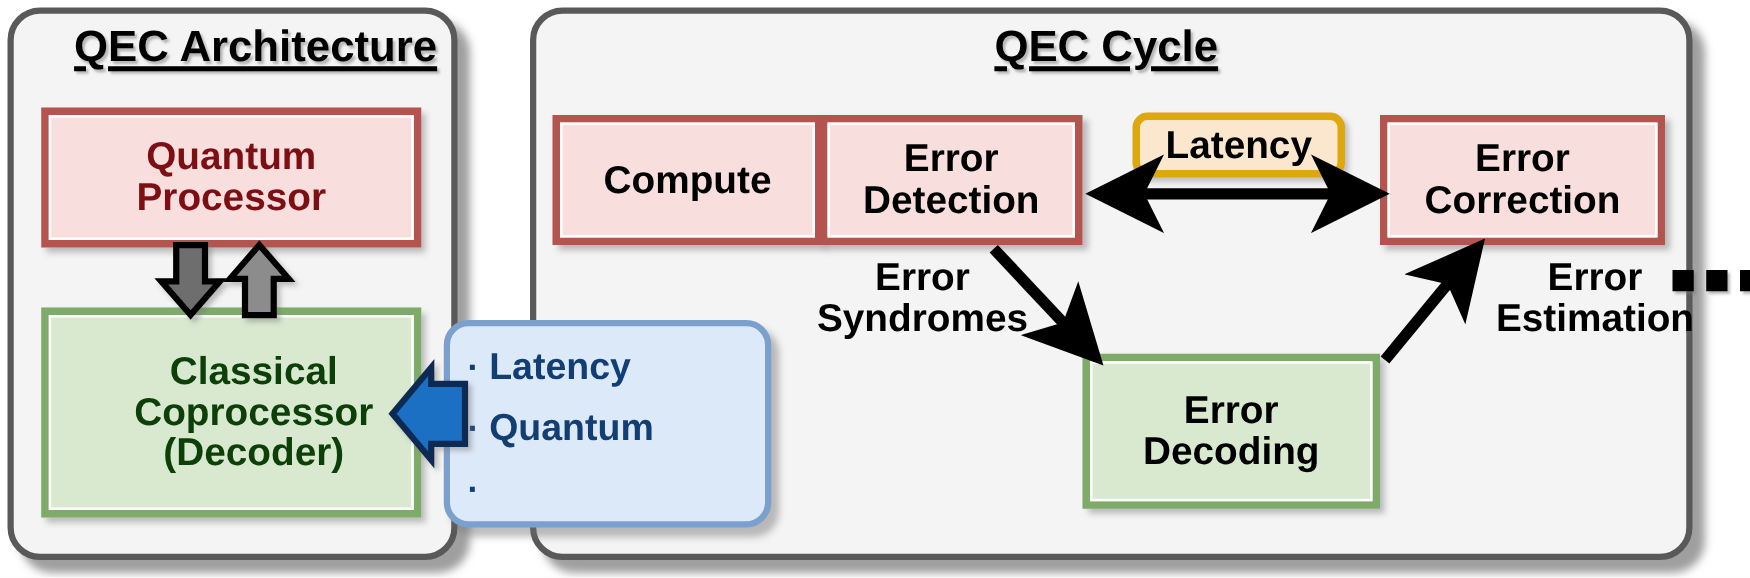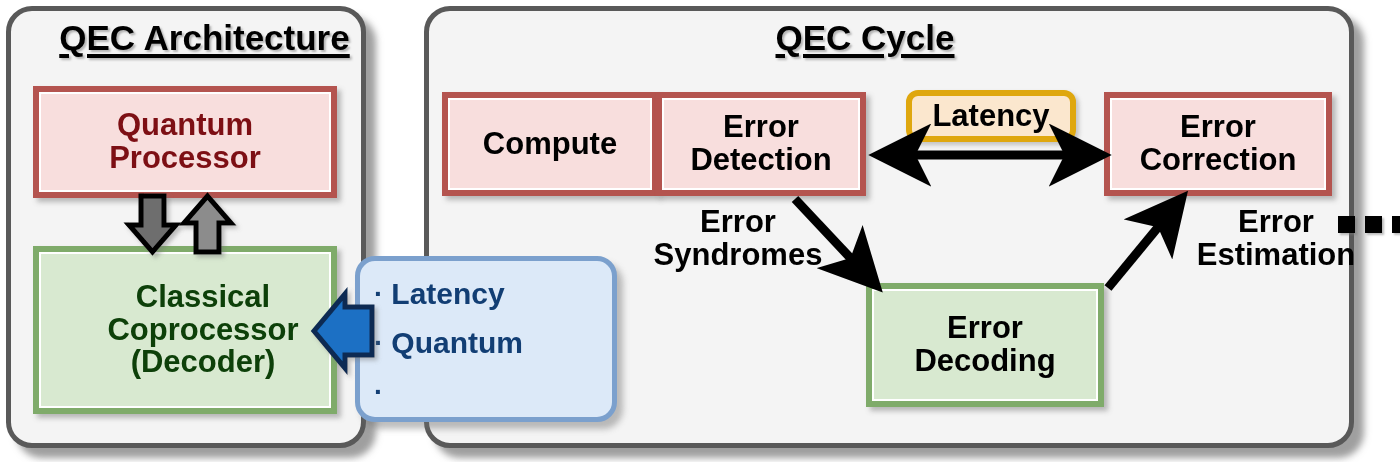--- a/index.html
+++ b/index.html
@@ -48,21 +48,21 @@
     white-space: nowrap;
     text-shadow: 2px 2px 2px rgba(120,120,120,0.5);
   }
   #title-arch {
     left: 0; top: 18px; width: 409px;
     text-align: center;
     font-size: 35px;
     z-index: 9;
   }
   #title-cycle {
-    left: 400px; top: 18px; width: 930px;
+    left: 420px; top: 18px; width: 930px;
     text-align: center;
     font-size: 35px;
     z-index: 9;
   }
 
   
   .node {
     position: absolute;
     box-sizing: border-box;
     display: flex;

